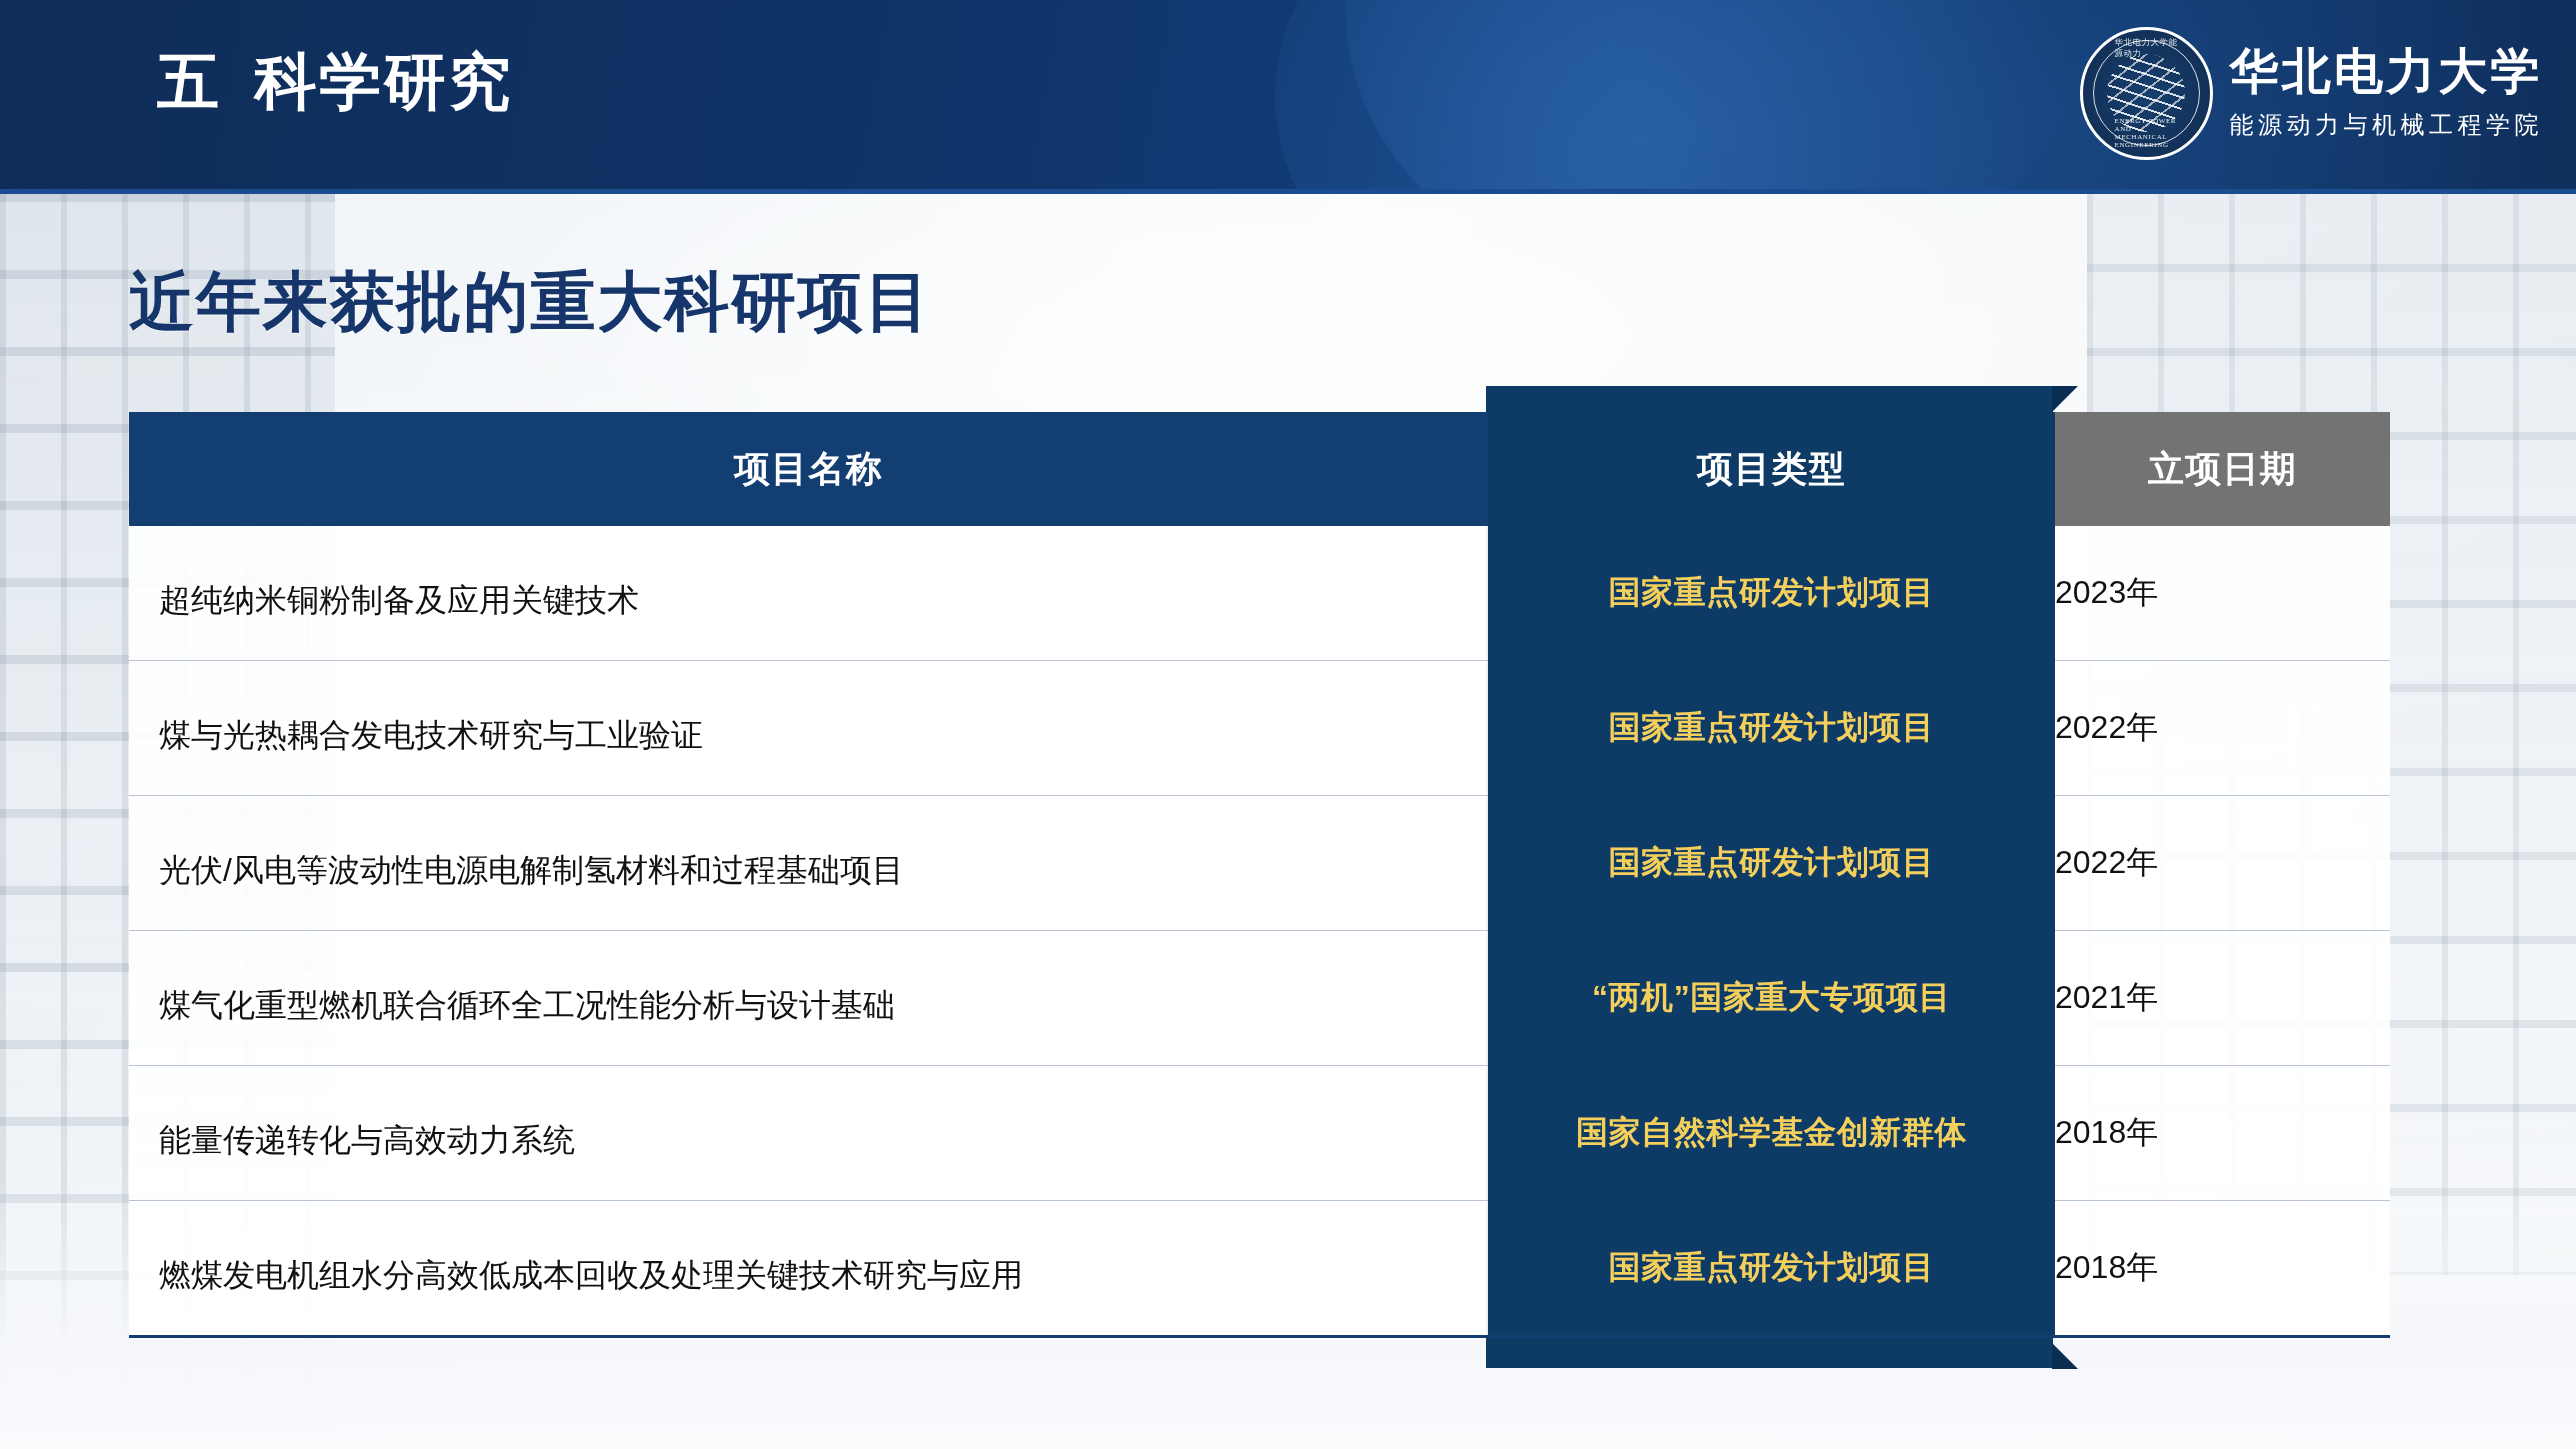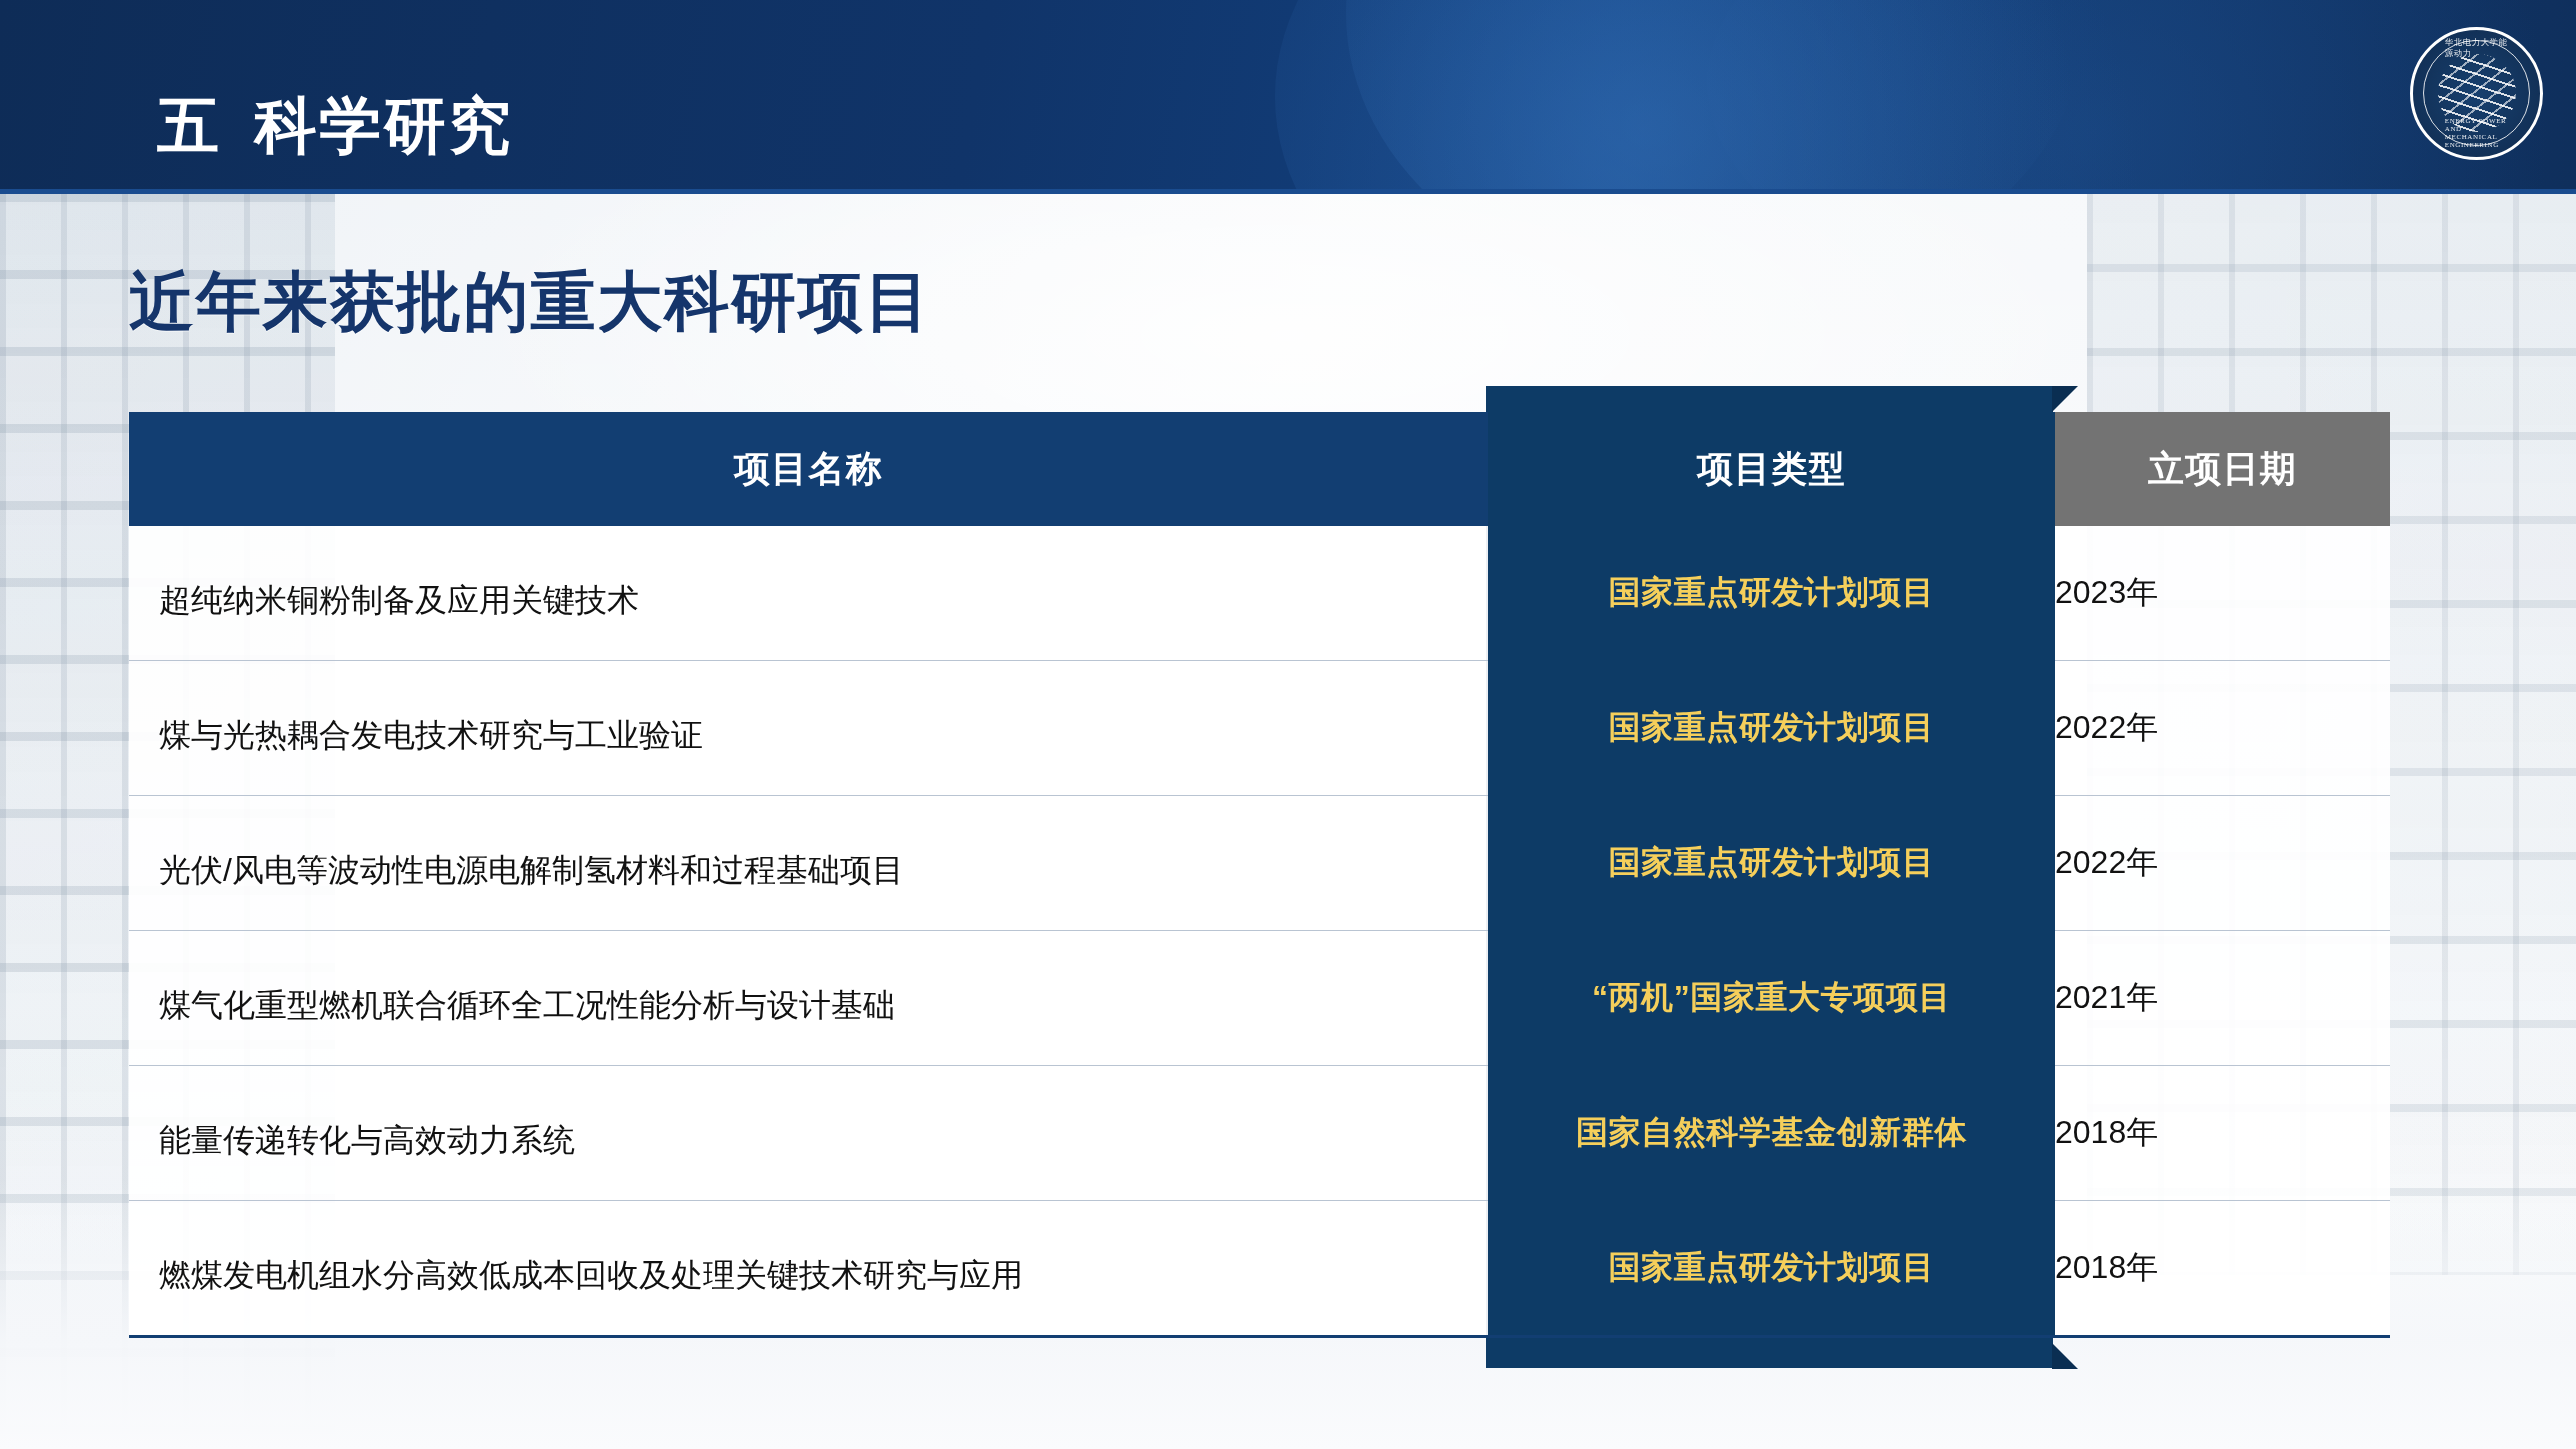--- a/index.html
+++ b/index.html
@@ -100,21 +100,20 @@
     background: #1a4c8f;
   }
   .header-title {
     position: absolute;
     left: 157px; top: 40px;
     color: #ffffff;
     font-size: 62px;
     font-weight: bold;
     letter-spacing: 2.6px;
     white-space: nowrap;
-    margin-top: 44px;
   }
   .header-title .num {
     margin-right: 33px;
   }
 
   
   .logo-wrap {
     position: absolute;
     right: 33px; top: 22px;
     height: 142px;
@@ -313,20 +312,24 @@
     </div>
 
     <div class="logo-wrap">
       <div class="logo-seal">
         <div class="seal-inner"></div>
         <div class="seal-ring-text">
           <span class="ring-top">华北电力大学能源动力</span>
           <span class="ring-bottom">ENERGY POWER AND MECHANICAL ENGINEERING</span>
         </div>
       </div>
+      <div class="logo-text">
+        <div class="cn-name">华北电力大学</div>
+        <div class="cn-school">能源动力与机械工程学院</div>
+      </div>
     </div>
   </div>
   <div class="header-underline"></div>
 
   <div class="section-title">近年来获批的重大科研项目</div>
 
   <div class="type-panel"></div>
   <div class="type-panel-notch"></div>
   <div class="type-panel-notch-b"></div>
 

